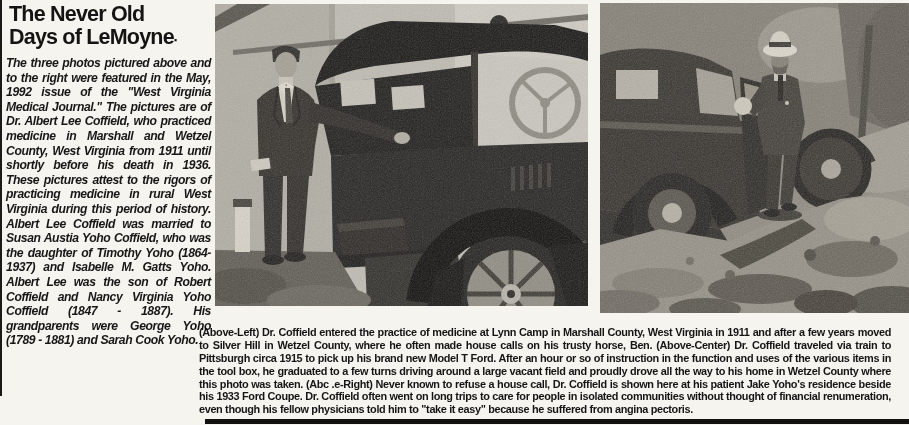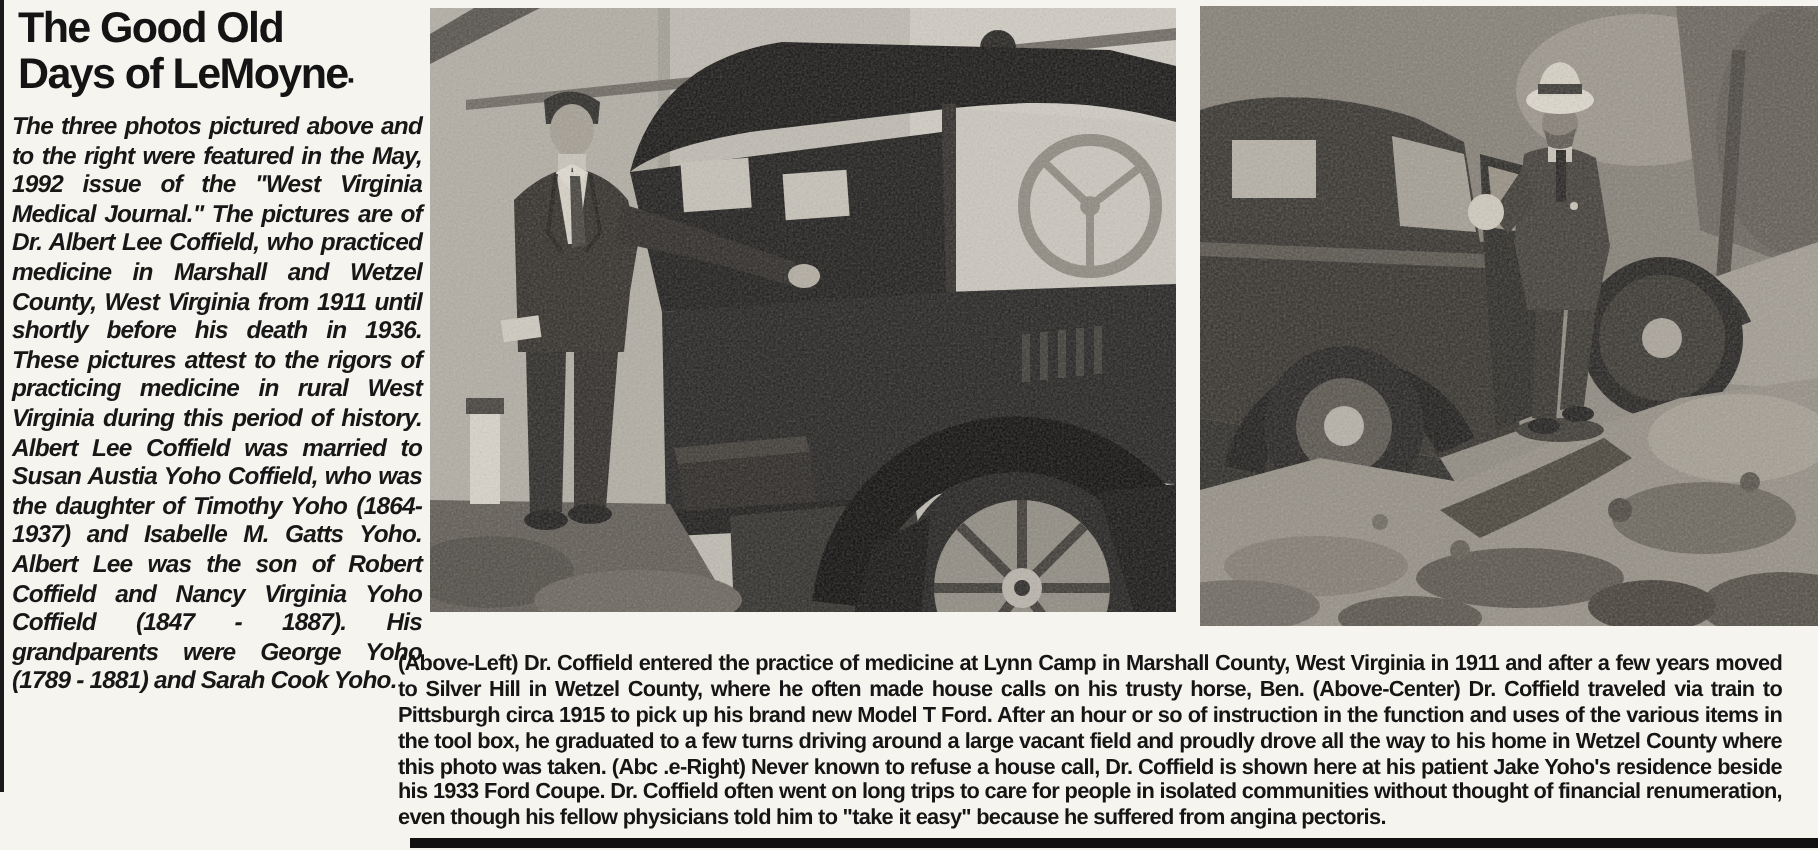--- a/index.html
+++ b/index.html
@@ -33,21 +33,21 @@
 </style>
 </head>
 <body>
 
 <div class="page">
 
   <div class="left-rule"></div>
 
   <div class="article">
     <div class="title">
-      <span>The Good Old</span><br>
+      <span>The Never Old</span><br>
       <span>Days of LeMoyne</span><span class="bullet">▪</span>
     </div>
     <p class="body-text">The three photos pictured above and to the right were featured in the May, 1992 issue of the "West Virginia Medical Journal." The pictures are of Dr. Albert Lee Coffield, who practiced medicine in Marshall and Wetzel County, West Virginia from 1911 until shortly before his death in 1936.  These pictures attest to the rigors of practicing medicine in rural West Virginia during this period of history.  Albert Lee Coffield was married to Susan Austia Yoho Coffield, who was the daughter of Timothy Yoho (1864-1937) and Isabelle M. Gatts Yoho.  Albert Lee was the son of Robert Coffield and Nancy Virginia Yoho Coffield (1847 - 1887). His grandparents were George Yoho (1789 - 1881) and Sarah Cook Yoho.</p>
   </div>
 
   <figure class="photo" id="photo-center" style="margin:0">
     <svg viewBox="0 0 373 302" preserveAspectRatio="none">
       <defs>
         <filter id="p1grain" x="0" y="0" width="100%" height="100%">
           <feTurbulence type="fractalNoise" baseFrequency="0.9" numOctaves="2" stitchTiles="stitch"></feTurbulence>

